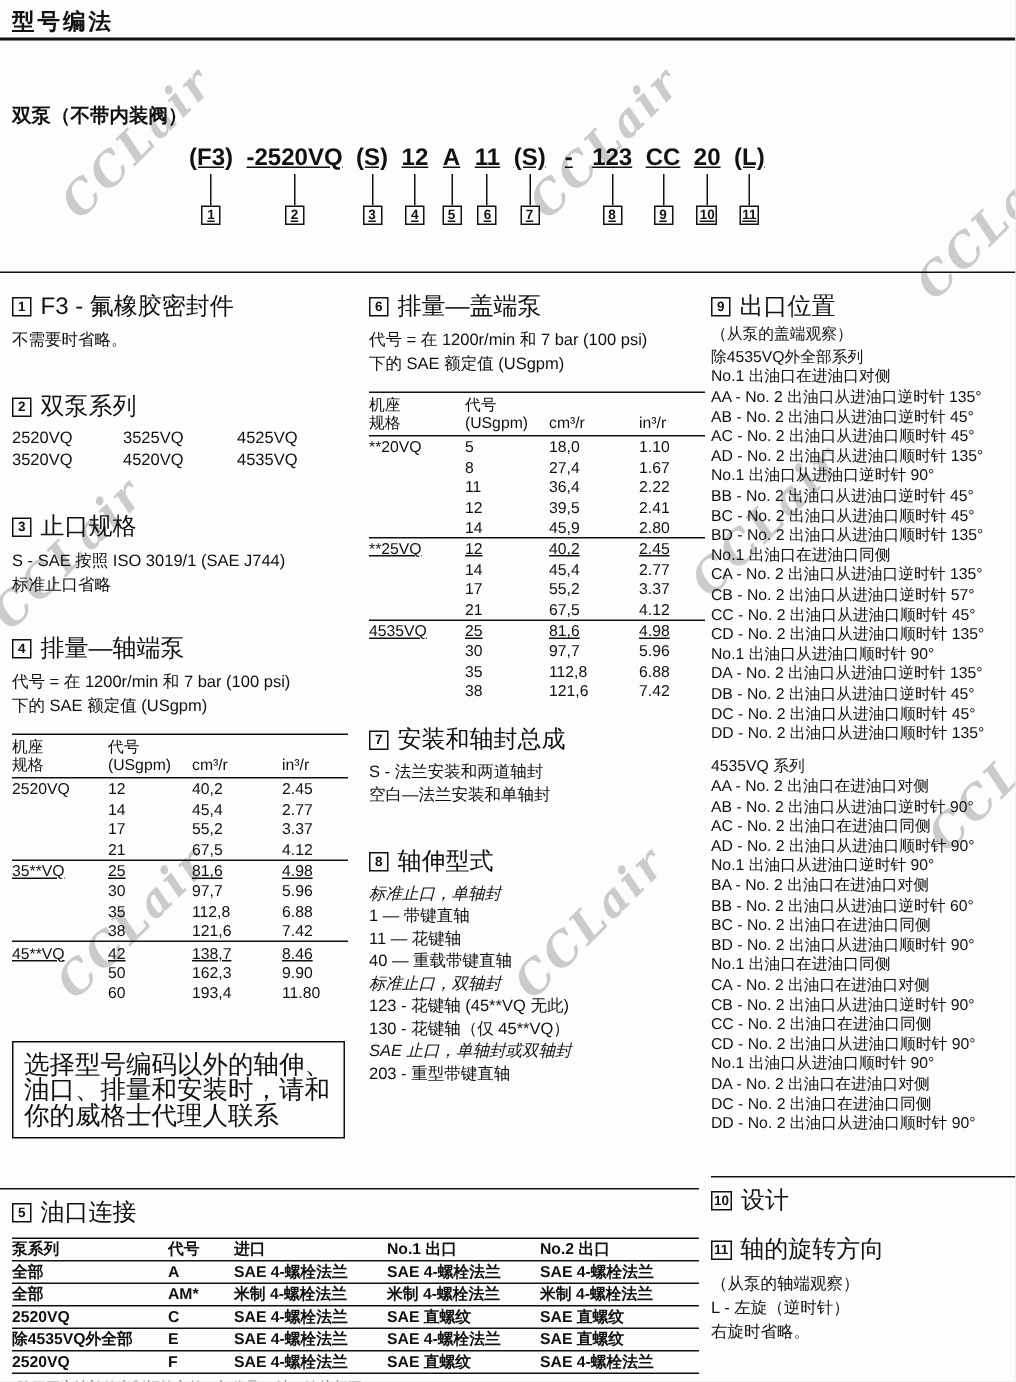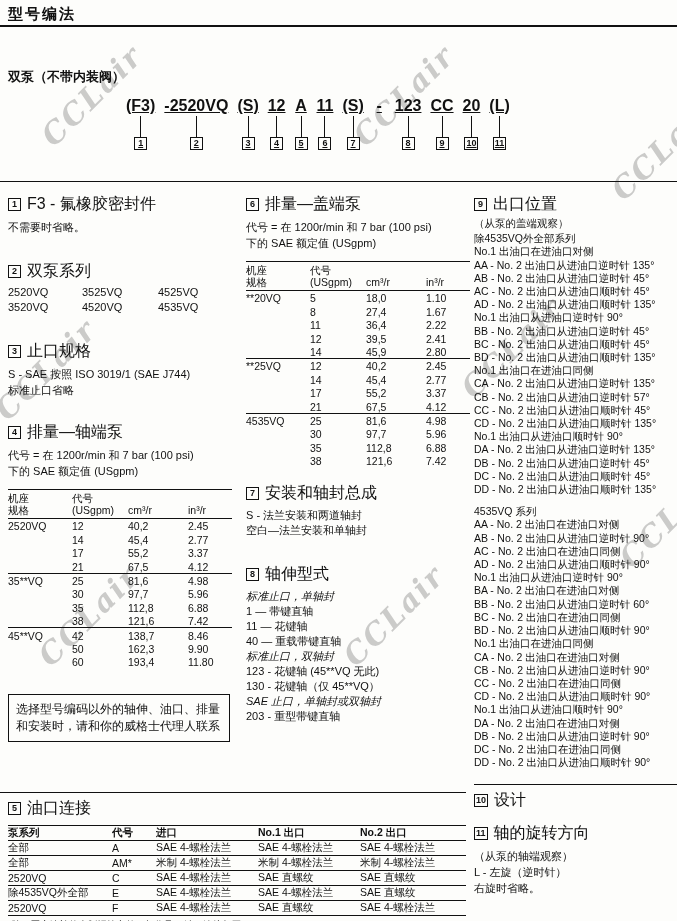--- a/index.html
+++ b/index.html
@@ -39,35 +39,35 @@
   .sec-title{font-weight:normal;font-size:16px;white-space:nowrap;}
   .txt{font-size:11px;line-height:16px;}
   .mt26{margin-top:26px}.mt28{margin-top:28px}.mt24{margin-top:24px}.mt14{margin-top:14px}.mt12{margin-top:12px}.mt16{margin-top:16px}
 
   .models{display:grid;grid-template-columns:74px 76px 76px;row-gap:3px;font-size:11px;margin-top:4px;}
 
   .dtable{font-size:10.5px;margin-top:10px;width:224px;}
   .dt-head{display:flex;align-items:flex-end;border-top:1px solid #111;border-bottom:1px solid #111;padding:2px 0;}
   .hcol div{line-height:12px;}
   .dt-row{display:flex;align-items:flex-end;height:13.4px;}
-  .dt-row.sep{border-top:1px solid #111;}
+  .dt-row.sep{border-top:1px solid #111;text-decoration:underline;}
   .cc1{width:64px}.cc2{width:56px}.cc3{width:60px}.cc4{width:42px}
 
-  .contact-note{border:1px solid #111;padding:6px 7px;font-size:12px;line-height:17px;margin-top:26px;width:206px;}
+  .contact-note{border:1px solid #111;padding:6px 7px;font-size:17px;line-height:17px;margin-top:26px;width:206px;}
 
   .s8-line,.s7-line{font-size:11px;line-height:15px;white-space:nowrap;}
   .italic{font-style:italic;}
 
   .s9-view{font-size:10.5px;line-height:13.2px;}
   .s9-sub{font-size:10.5px;line-height:13.2px;margin-top:2px;}
   .s9-sub.gap{margin-top:9px;}
   .s9-line{font-size:10.5px;line-height:13.2px;white-space:nowrap;}
 
   .ptable{font-size:10.5px;margin-top:6px;width:458px;}
-  .pt-row{display:flex;align-items:center;height:14px;border-bottom:1px solid #111;}
+  .pt-row{display:flex;align-items:center;height:14px;border-bottom:1px solid #111;font-weight:bold;}
   .pt-head{border-top:1px solid #111;font-weight:bold;}
   .p1{width:104px}.p2{width:44px}.p3{width:102px}.p4{width:102px}.p5{width:104px}
   .pt-row div{white-space:nowrap;overflow:hidden;}
   .footnote{font-size:9.5px;margin-top:3px;}
 
   .s11-line{font-size:11px;line-height:16px;}
 </style>
 </head>
 <body>
 
@@ -499,21 +499,20 @@
           <div class="s9-line">BB - No. 2 出油口从进油口逆时针 60°</div>
           <div class="s9-line">BC - No. 2 出油口在进油口同侧</div>
           <div class="s9-line">BD - No. 2 出油口从进油口顺时针 90°</div>
           <div class="s9-line">No.1 出油口在进油口同侧</div>
           <div class="s9-line">CA - No. 2 出油口在进油口对侧</div>
           <div class="s9-line">CB - No. 2 出油口从进油口逆时针 90°</div>
           <div class="s9-line">CC - No. 2 出油口在进油口同侧</div>
           <div class="s9-line">CD - No. 2 出油口从进油口顺时针 90°</div>
           <div class="s9-line">No.1 出油口从进油口顺时针 90°</div>
           <div class="s9-line">DA - No. 2 出油口在进油口对侧</div>
-          <div class="s9-line">DB - No. 2 出油口从进油口逆时针 90°</div>
           <div class="s9-line">DC - No. 2 出油口在进油口同侧</div>
           <div class="s9-line">DD - No. 2 出油口从进油口顺时针 90°</div>
       </div>
     </section>
   </div>
 
   <div class="rule rule-bottom-left"></div>
   <div class="rule rule-bottom-right"></div>
 
   <div class="bottom-band">

